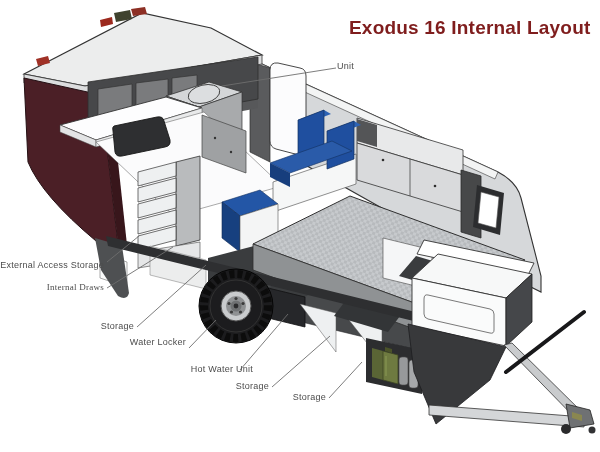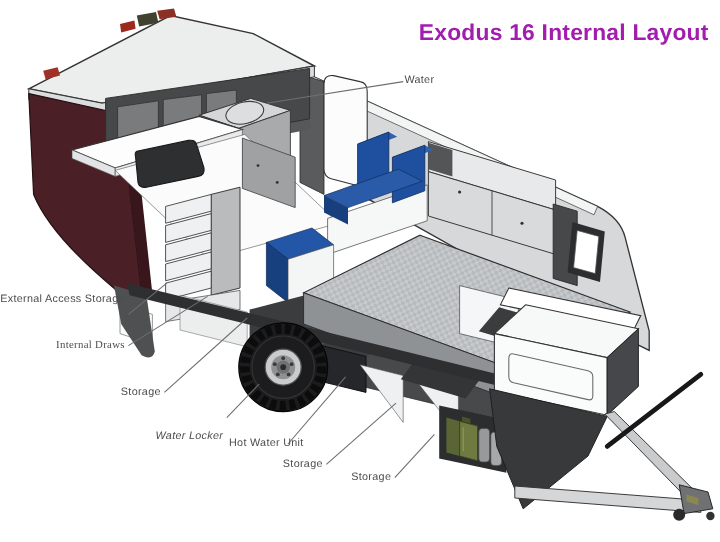--- a/index.html
+++ b/index.html
@@ -1,20 +1,20 @@
 <!DOCTYPE html>
 <html><head>
 <meta charset="utf-8">
 <style>
   html,body{margin:0;padding:0;background:#fff;}
   .stage{position:relative;width:600px;height:452px;background:#ffffff;overflow:hidden;
          font-family:"Liberation Sans",sans-serif;}
   .stage svg{position:absolute;left:0;top:0;}
   .title{position:absolute;left:349px;top:17px;font-size:19px;font-weight:bold;
-         color:#a21caf;letter-spacing:0.2px;white-space:nowrap;}
+         color:#7f1d1d;letter-spacing:0.2px;white-space:nowrap;}
   .callout{position:absolute;font-size:9px;color:#4c4c4c;letter-spacing:0.25px;
            white-space:nowrap;line-height:11px;}
   .r{text-align:right;}
 </style>
 </head>
 <body>
 
 <div class="stage">
 
 <svg width="600" height="452" viewBox="0 0 600 452">
@@ -179,22 +179,22 @@
     <line x1="137" y1="327" x2="206" y2="265"></line>
     <line x1="189" y1="348" x2="216" y2="320"></line>
     <line x1="240" y1="370" x2="288" y2="314"></line>
     <line x1="272" y1="387" x2="330" y2="336"></line>
     <line x1="329" y1="398" x2="362" y2="362"></line>
   </g>
 </svg>
 
 <div class="title">Exodus 16 Internal Layout</div>
 
-<div class="callout" style="left:337px;top:61px;">Water</div>
-<div class="callout r" style="left:0;width:104px;top:244px;">External Access Storage</div>
+<div class="callout" style="left:337px;top:61px;">Unit</div>
+<div class="callout r" style="left:0;width:104px;top:260px;">External Access Storage</div>
 <div class="callout r" style="left:0;width:104px;top:282px;font-family:Liberation Serif, serif;">Internal Draws</div>
 <div class="callout r" style="left:0;width:134px;top:321px;">Storage</div>
-<div class="callout r" style="left:0;width:186px;top:358px;font-style:italic;">Water Locker</div>
+<div class="callout r" style="left:0;width:186px;top:337px;">Water Locker</div>
 <div class="callout r" style="left:0;width:237px;top:364px;margin-left:16px;">Hot Water Unit</div>
 <div class="callout r" style="left:0;width:269px;top:381px;">Storage</div>
 <div class="callout r" style="left:0;width:326px;top:392px;">Storage</div>
 
 </div>
 
 </body></html>

